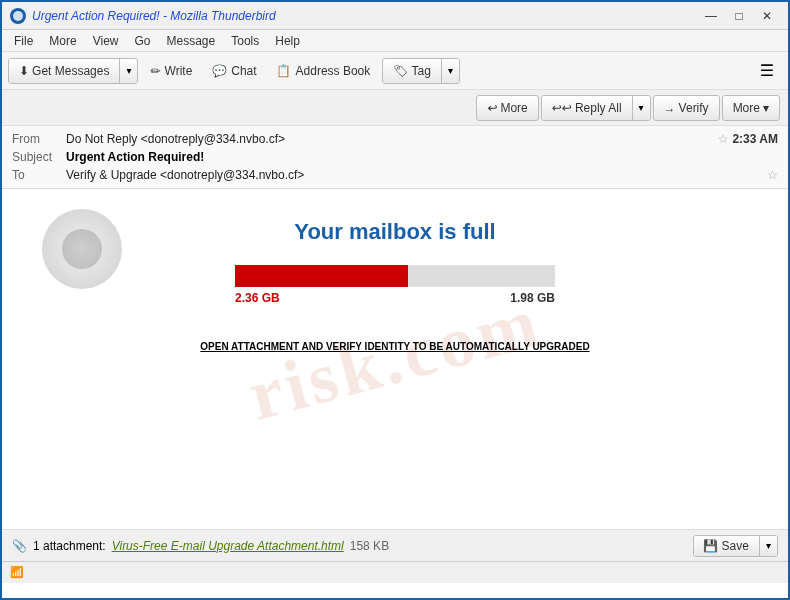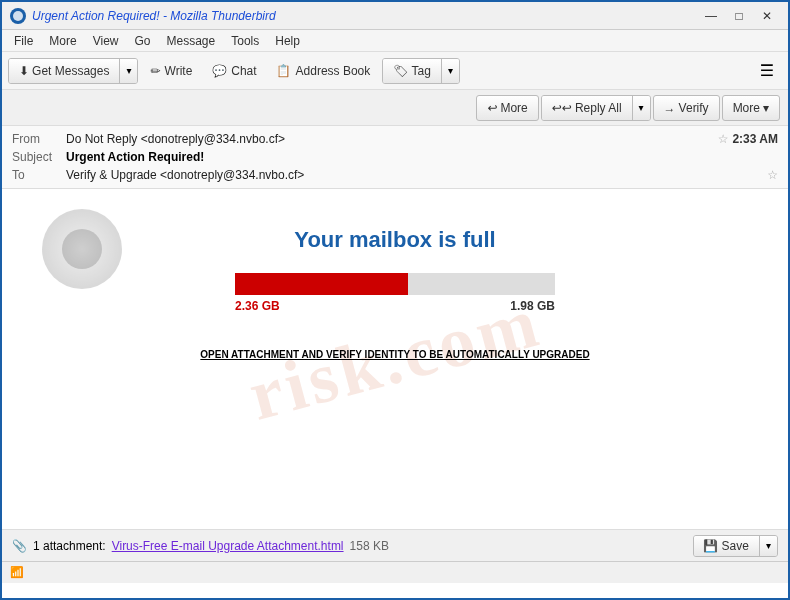--- a/index.html
+++ b/index.html
@@ -218,21 +218,21 @@
     }
     .email-main-content {
       position: relative;
       z-index: 1;
     }
     .mailbox-title {
       color: #1a5fa8;
       font-size: 22px;
       font-weight: bold;
       margin-bottom: 20px;
-      margin-top: 18px;
+      margin-top: 10px;
     }
     .storage-bar-container {
       display: flex;
       align-items: center;
       margin: 0 auto 10px auto;
       width: 320px;
       flex-direction: column;
     }
     .storage-bar-outer {
       width: 320px;
@@ -280,21 +280,21 @@
       background: #f0f0f0;
       border-top: 1px solid #ddd;
       height: 32px;
       display: flex;
       align-items: center;
       padding: 0 10px;
       font-size: 12px;
       gap: 6px;
     }
     .attachment-icon { color: #555; }
-    .attachment-name { color: #6d28d9; text-decoration: underline; cursor: pointer; }
+    .attachment-name { color: #4d7c0f; text-decoration: underline; cursor: pointer; font-style: italic; }
     .attachment-size { color: #666; }
     .save-btn {
       margin-left: auto;
       display: flex;
       border: 1px solid #bbb;
       border-radius: 3px;
       overflow: hidden;
       height: 22px;
     }
     .save-btn .main {

